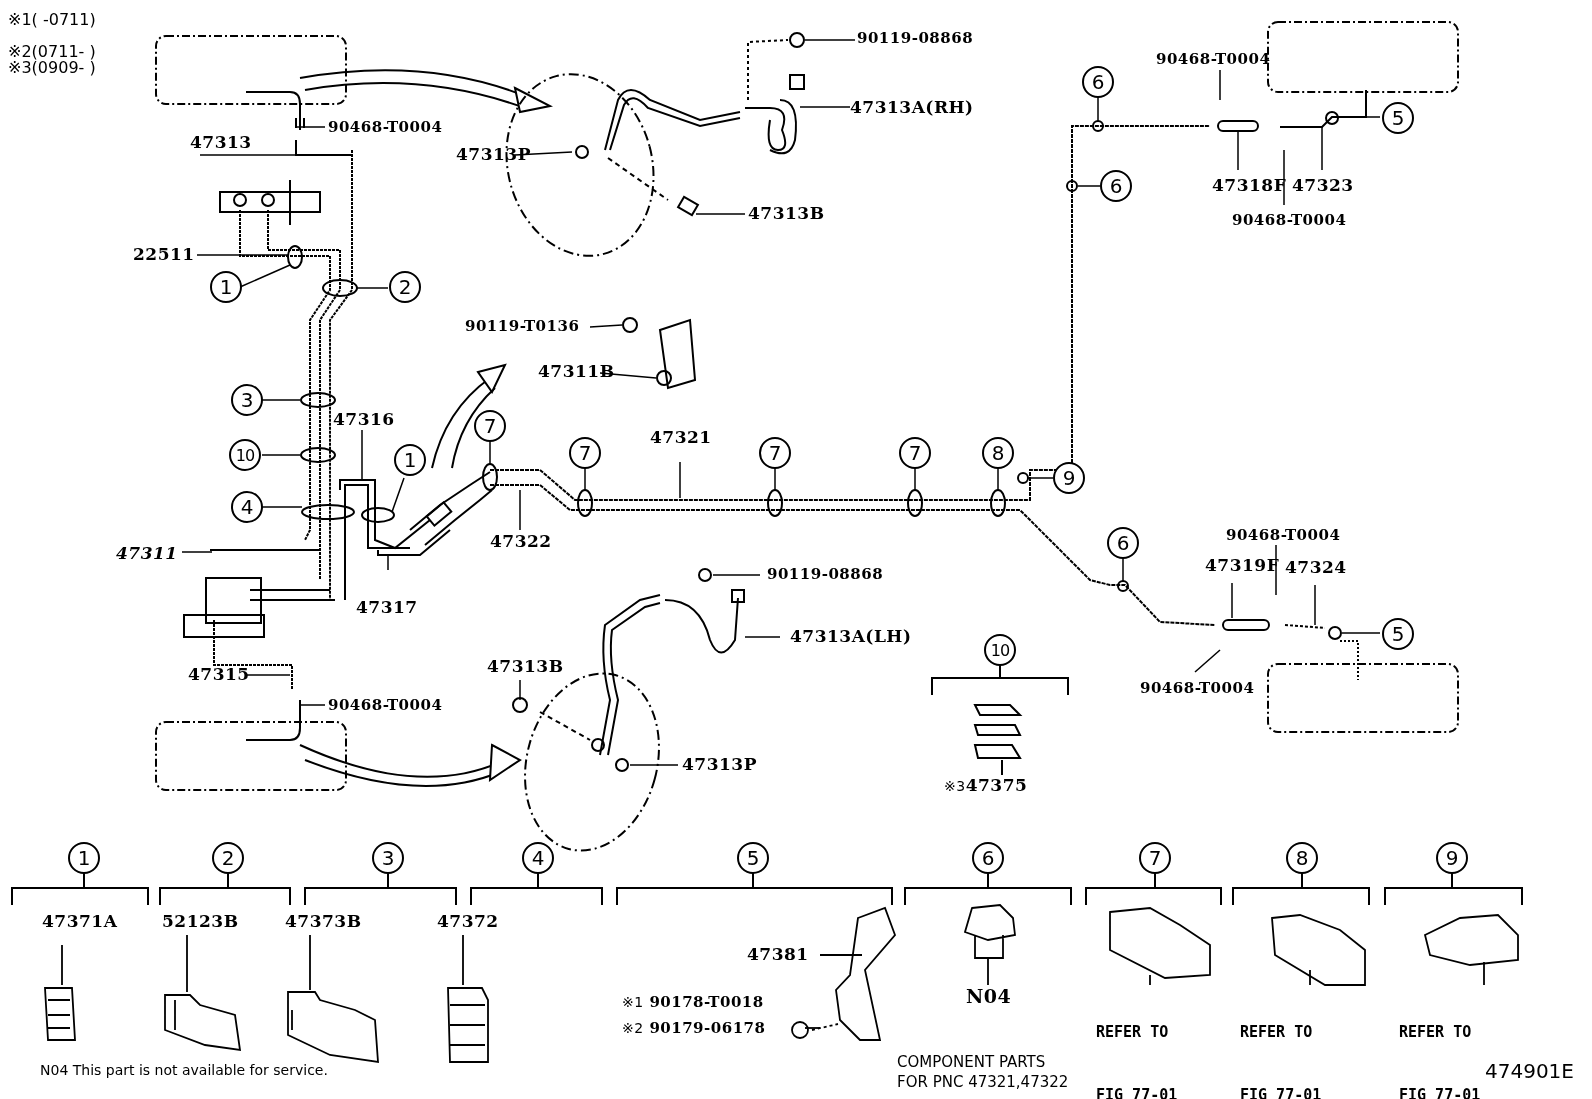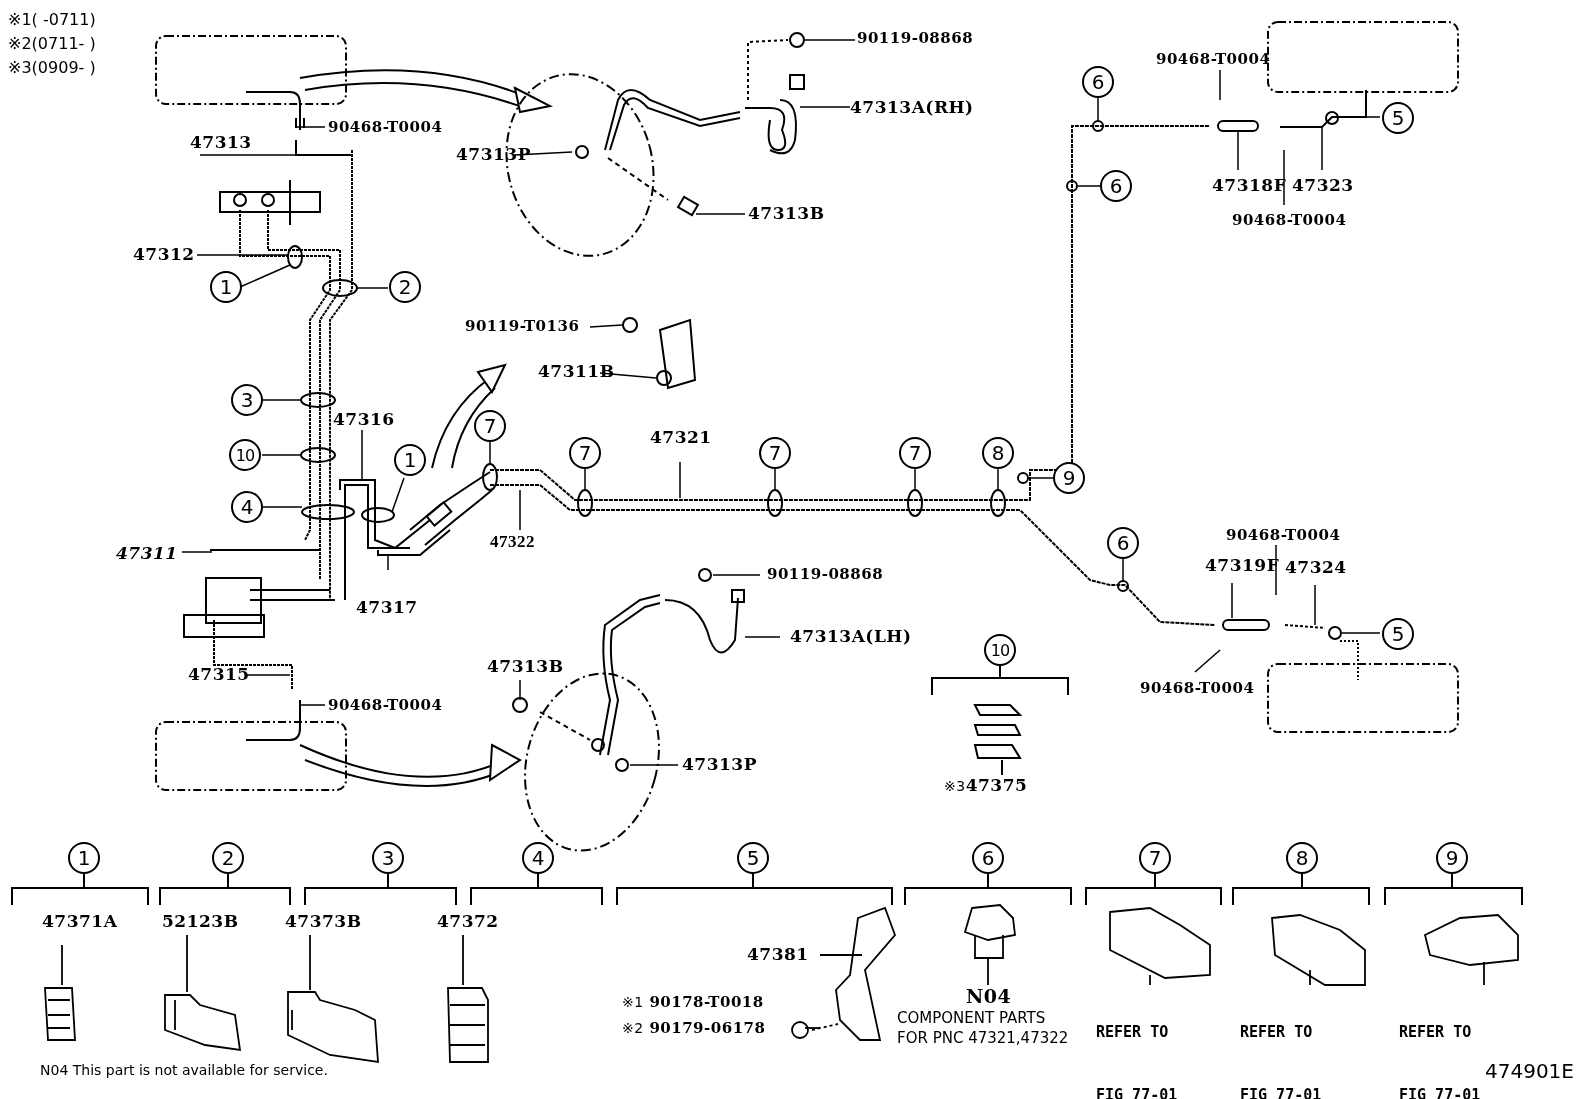--- a/index.html
+++ b/index.html
@@ -214,46 +214,46 @@
       <path d="M1425 935 L1460 918 L1498 915 L1518 935 L1518 960 L1470 965 L1430 955 Z"></path>
       <line x1="1484" y1="962" x2="1484" y2="985"></line>
     </g>
   </g>
 </svg>
 
 <div>
   <div class="legend" style="left:8px;top:12px;">
     <span>※1</span><span>(      -0711)</span>
   </div>
-  <div class="legend" style="left:8px;top:36px;">
+  <div class="legend" style="left:8px;top:44px;">
     <span>※2</span><span>(0711-      )</span>
   </div>
   <div class="legend" style="left:8px;top:60px;">
     <span>※3</span><span>(0909-      )</span>
   </div>
 </div>
 
 <div class="lbl" style="left:190px;top:134px;">47313</div>
 <div class="lbl sm" style="left:328px;top:120px;">90468-T0004</div>
-<div class="lbl" style="left:133px;top:246px;">47312</div>
+<div class="lbl" style="left:133px;top:246px;">22511</div>
 <div class="lbl" style="left:116px;top:545px;font-style:italic;">47311</div>
 <div class="lbl" style="left:333px;top:411px;">47316</div>
 <div class="lbl" style="left:356px;top:599px;">47317</div>
 <div class="lbl" style="left:188px;top:666px;">47315</div>
 <div class="lbl sm" style="left:328px;top:698px;">90468-T0004</div>
 
 <div class="lbl sm" style="left:857px;top:31px;">90119-08868</div>
 <div class="lbl" style="left:850px;top:99px;">47313A(RH)</div>
 <div class="lbl" style="left:456px;top:146px;">47313P</div>
 <div class="lbl" style="left:748px;top:205px;">47313B</div>
 
 <div class="lbl sm" style="left:465px;top:319px;">90119-T0136</div>
 <div class="lbl" style="left:538px;top:363px;">47311B</div>
 <div class="lbl" style="left:650px;top:429px;">47321</div>
-<div class="lbl" style="left:490px;top:533px;font-family:Liberation Serif, serif;">47322</div>
+<div class="lbl" style="left:490px;top:533px;">47322</div>
 
 <div class="lbl sm" style="left:767px;top:567px;">90119-08868</div>
 <div class="lbl" style="left:790px;top:628px;">47313A(LH)</div>
 <div class="lbl" style="left:487px;top:658px;">47313B</div>
 <div class="lbl" style="left:682px;top:756px;">47313P</div>
 
 <div class="lbl sm" style="left:1156px;top:52px;">90468-T0004</div>
 <div class="lbl" style="left:1212px;top:177px;">47318F</div>
 <div class="lbl" style="left:1292px;top:177px;">47323</div>
 <div class="lbl sm" style="left:1232px;top:213px;">90468-T0004</div>
@@ -310,21 +310,21 @@
     <span>90178-T0018</span>
   </div>
   <div class="lbl sm" style="left:622px;top:1021px;">
     <span class="note" style="position:static;font-weight:normal;">※2</span>
     <span>90179-06178</span>
   </div>
 </div>
 <div>
   <div class="circ" style="left:972px;top:842px;">6</div>
   <div class="lbl big" style="left:966px;top:987px;">N04</div>
-  <div class="plain" style="left:897px;top:1008px;">
+  <div class="plain" style="left:897px;top:1052px;">
     <div>COMPONENT PARTS</div>
     <div>FOR PNC 47321,47322</div>
   </div>
 </div>
 <div>
   <div class="circ" style="left:1139px;top:842px;">7</div>
   <div class="ref" style="left:1096px;top:980px;">
     <div>REFER TO</div>
     <div>FIG 77-01</div>
     

